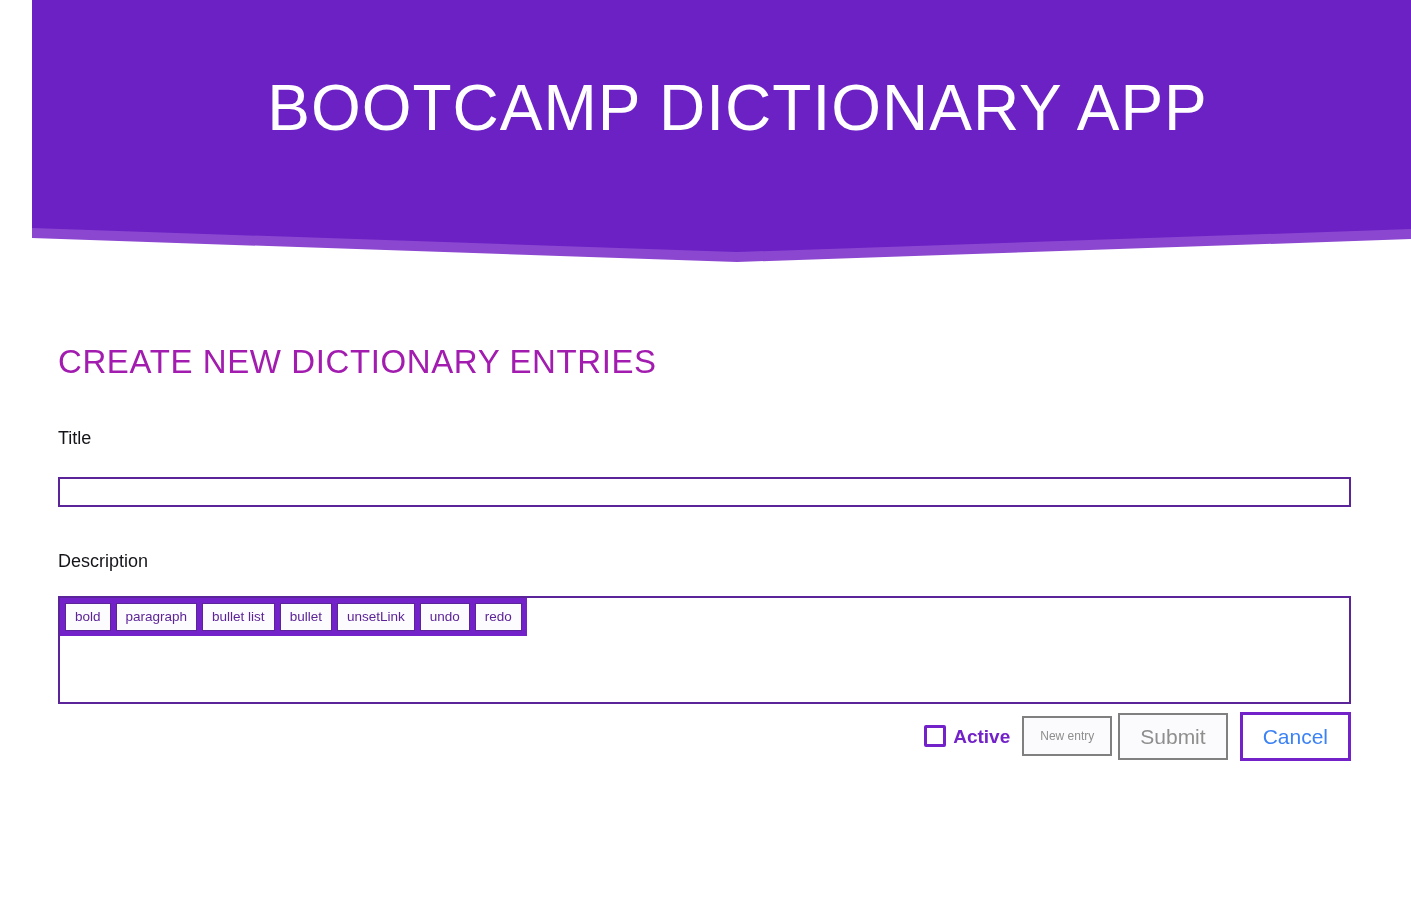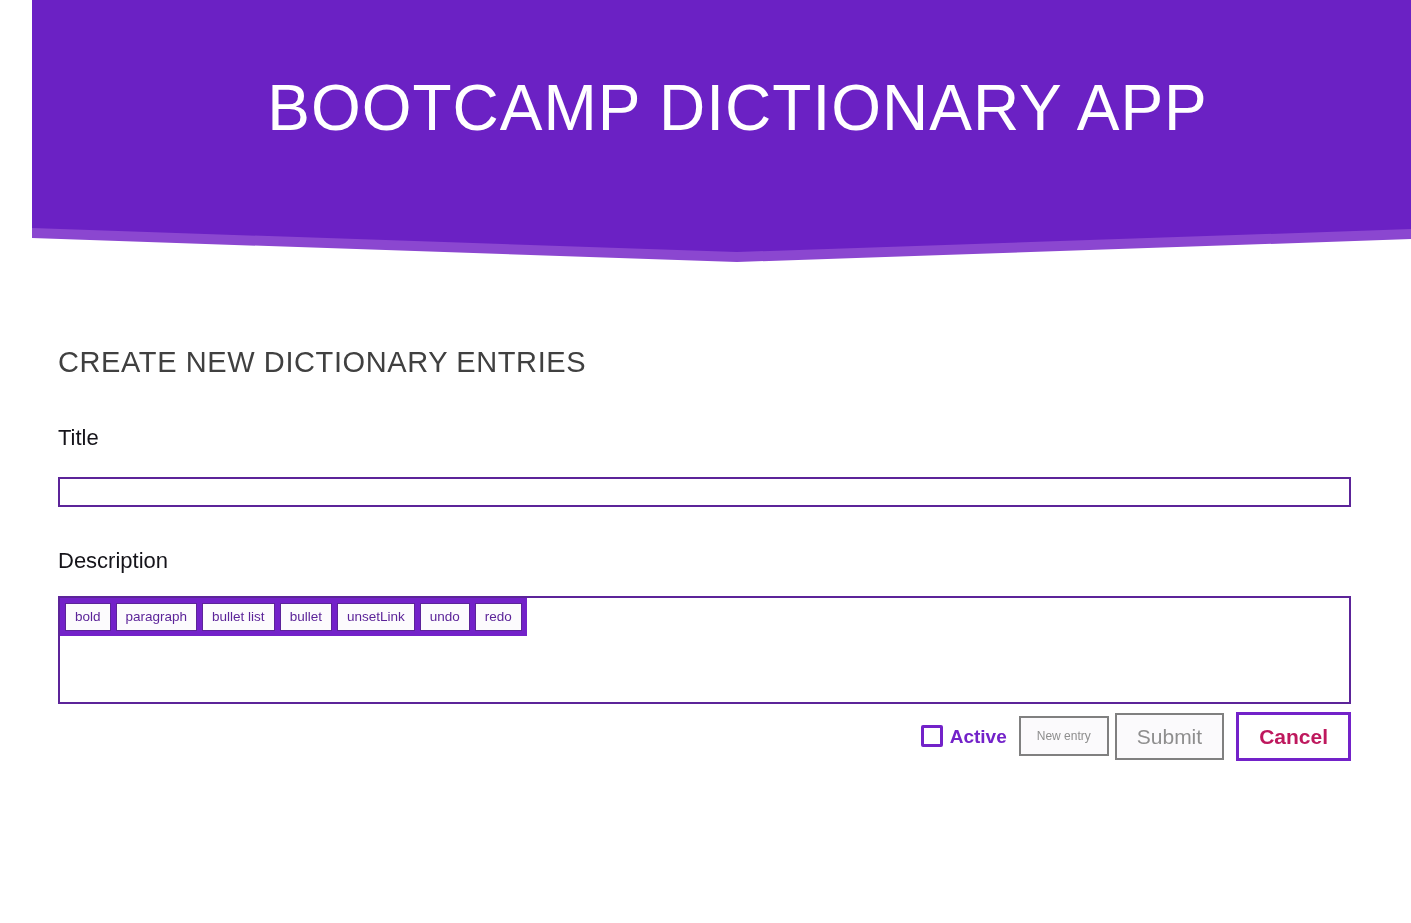--- a/index.html
+++ b/index.html
@@ -54,32 +54,32 @@
     position: absolute;
     left: 0;
     top: 262px;
     width: 1411px;
   }
 
   .section-heading {
     position: absolute;
     left: 58px;
     top: 80px;
-    font-size: 29px;
-    font-weight: 400;
-    color: #404040;
+    font-size: 33px;
+    font-weight: 400;
+    color: #a21caf;
     letter-spacing: 0.6px;
     line-height: 40px;
     white-space: nowrap;
   }
 
   .field-label {
     position: absolute;
     left: 58px;
-    font-size: 22px;
+    font-size: 18px;
     font-weight: 400;
     color: #15141a;
     line-height: 28px;
     white-space: nowrap;
   }
   .label-title { top: 162px; }
   .label-description { top: 285px; }
 
   .text-input {
     position: absolute;
@@ -203,25 +203,24 @@
     font-size: 12px;
     padding: 12px 16px;
     margin-left: 6px;
   }
   .btn-submit {
     padding: 11px 20px;
     margin-left: 6px;
   }
   .btn-cancel {
     border: 3px solid #7322c9;
-    color: #be185d;
+    color: #3b82f6;
     background: #ffffff;
     padding: 11px 20px;
     margin-left: 12px;
-    font-weight: bold;
   }
 </style>
 </head>
 <body>
 
 <div class="app">
 
   <div class="header">
     <svg class="header-svg" viewBox="0 0 1411 262" preserveAspectRatio="none">
       <polygon points="0,0 1411,0 1411,238 705,262 0,238" fill="#8B47D0"></polygon>

